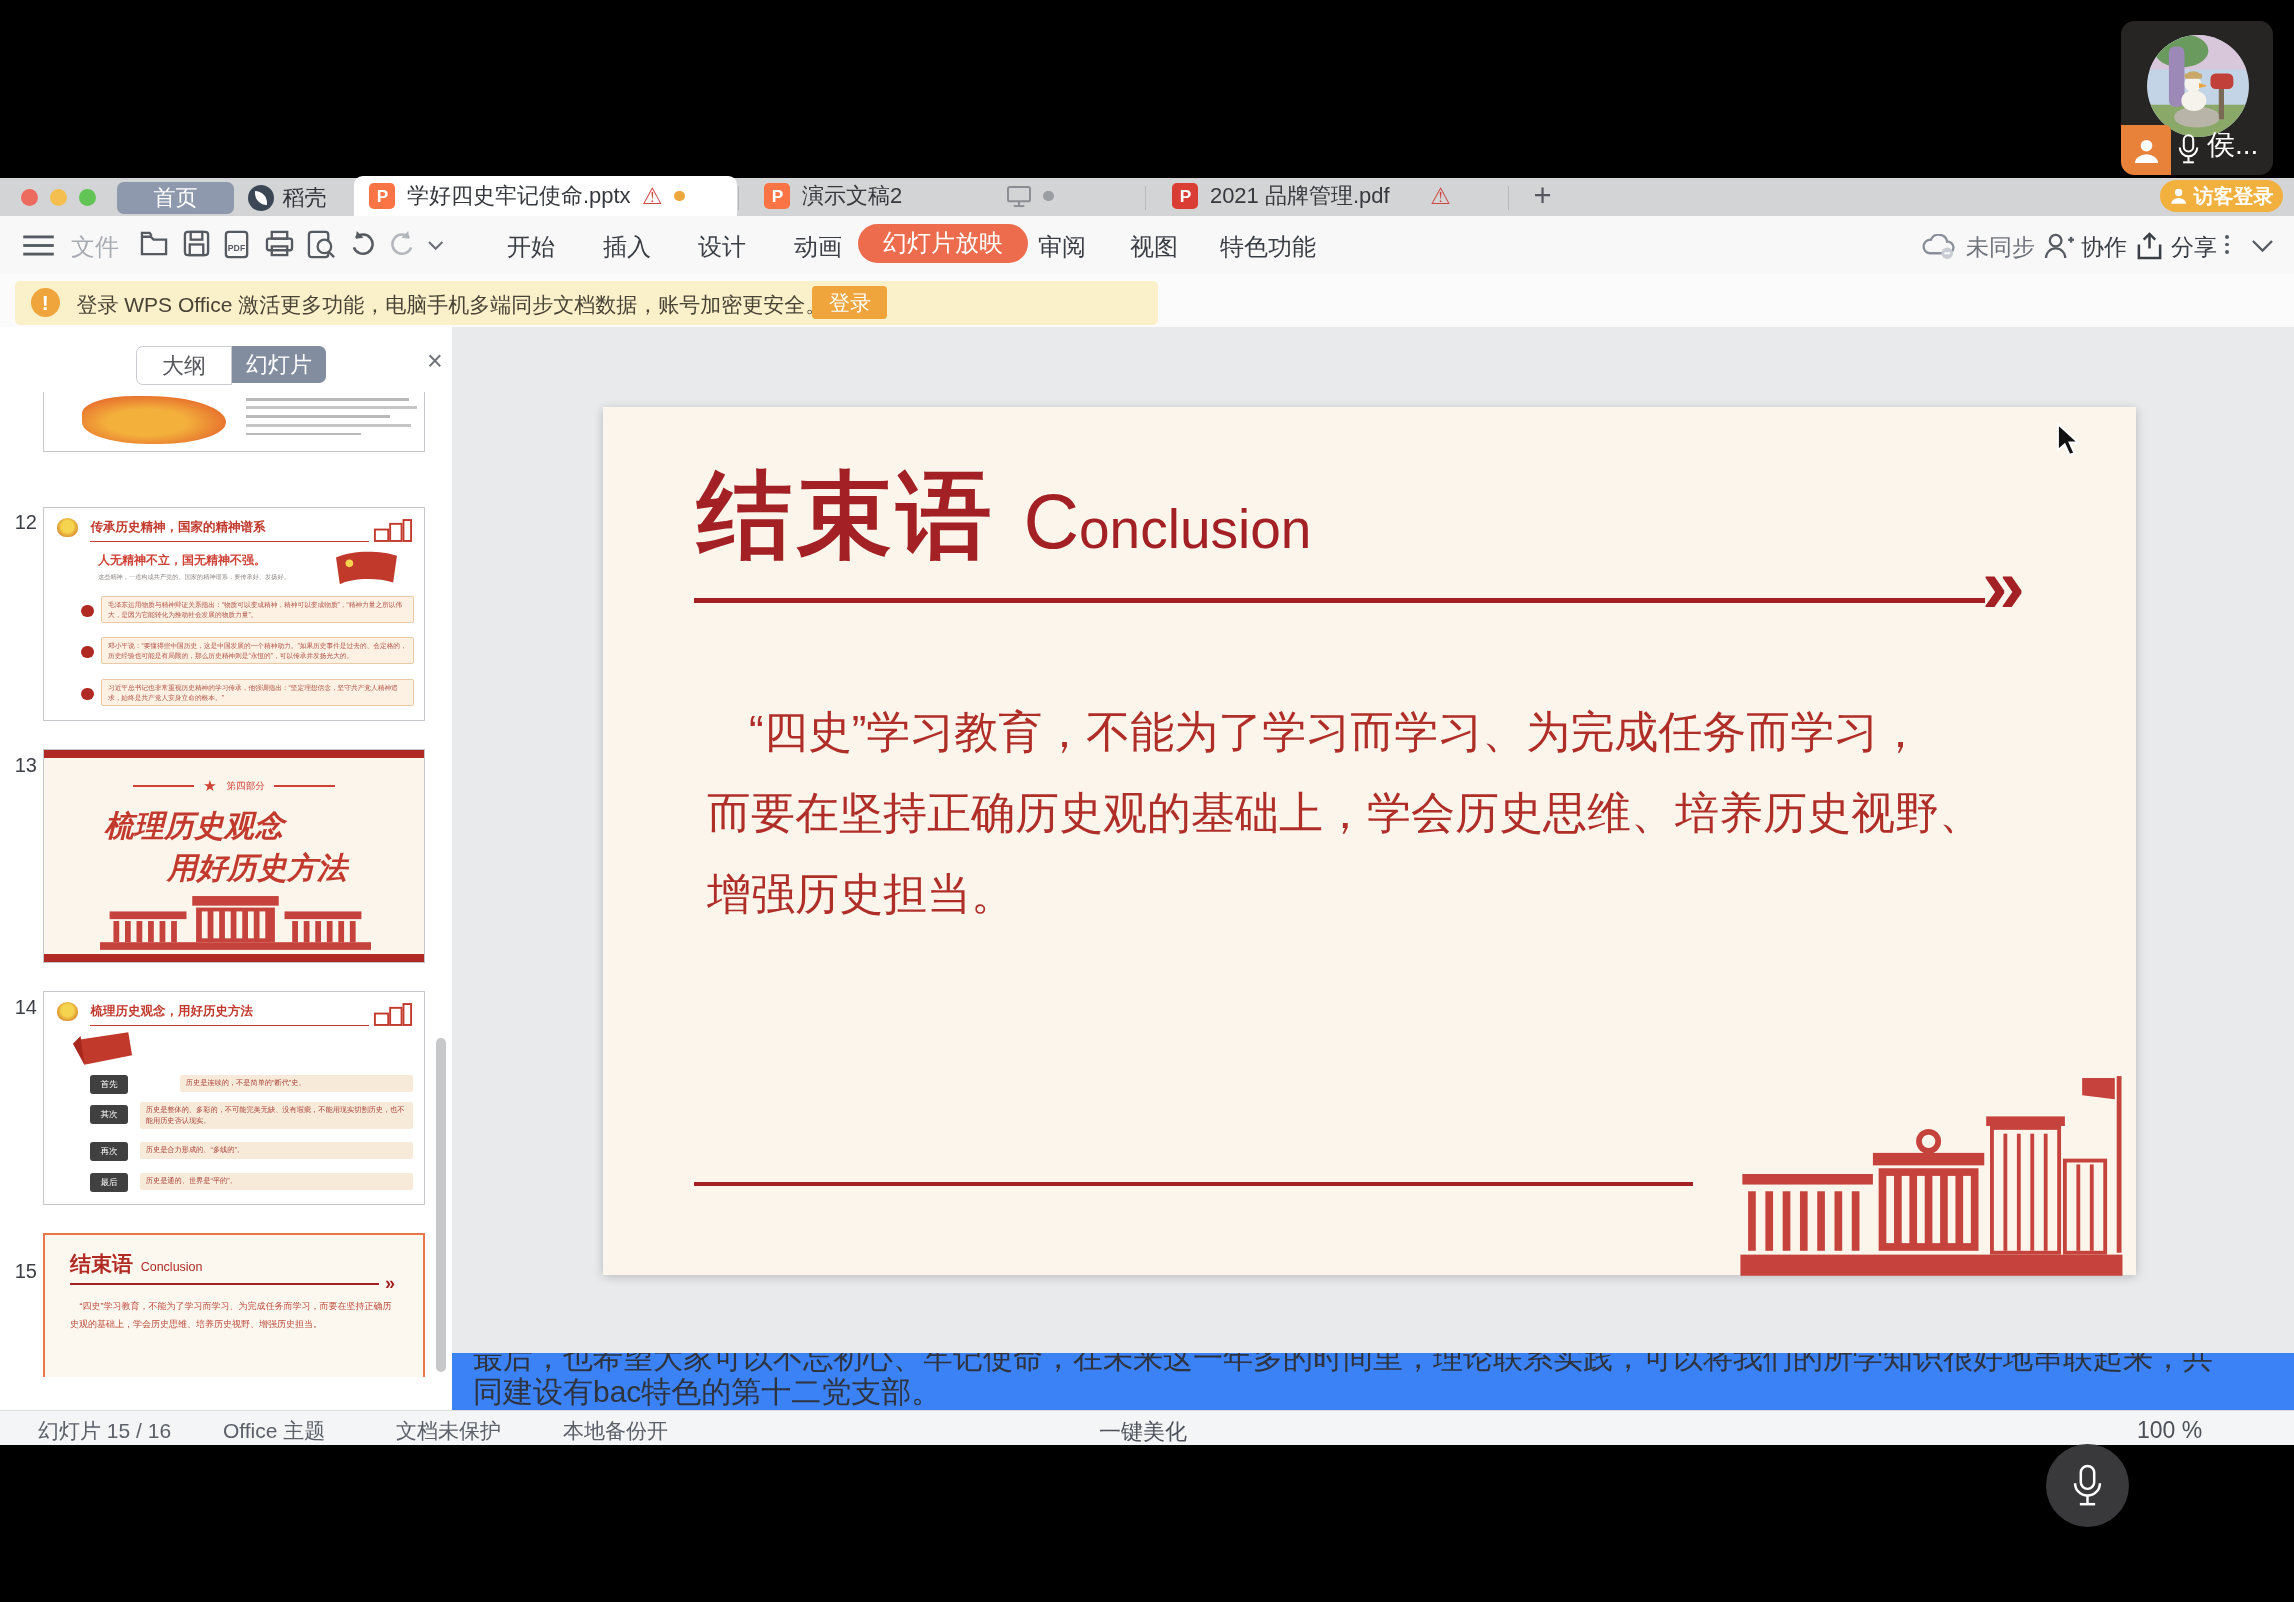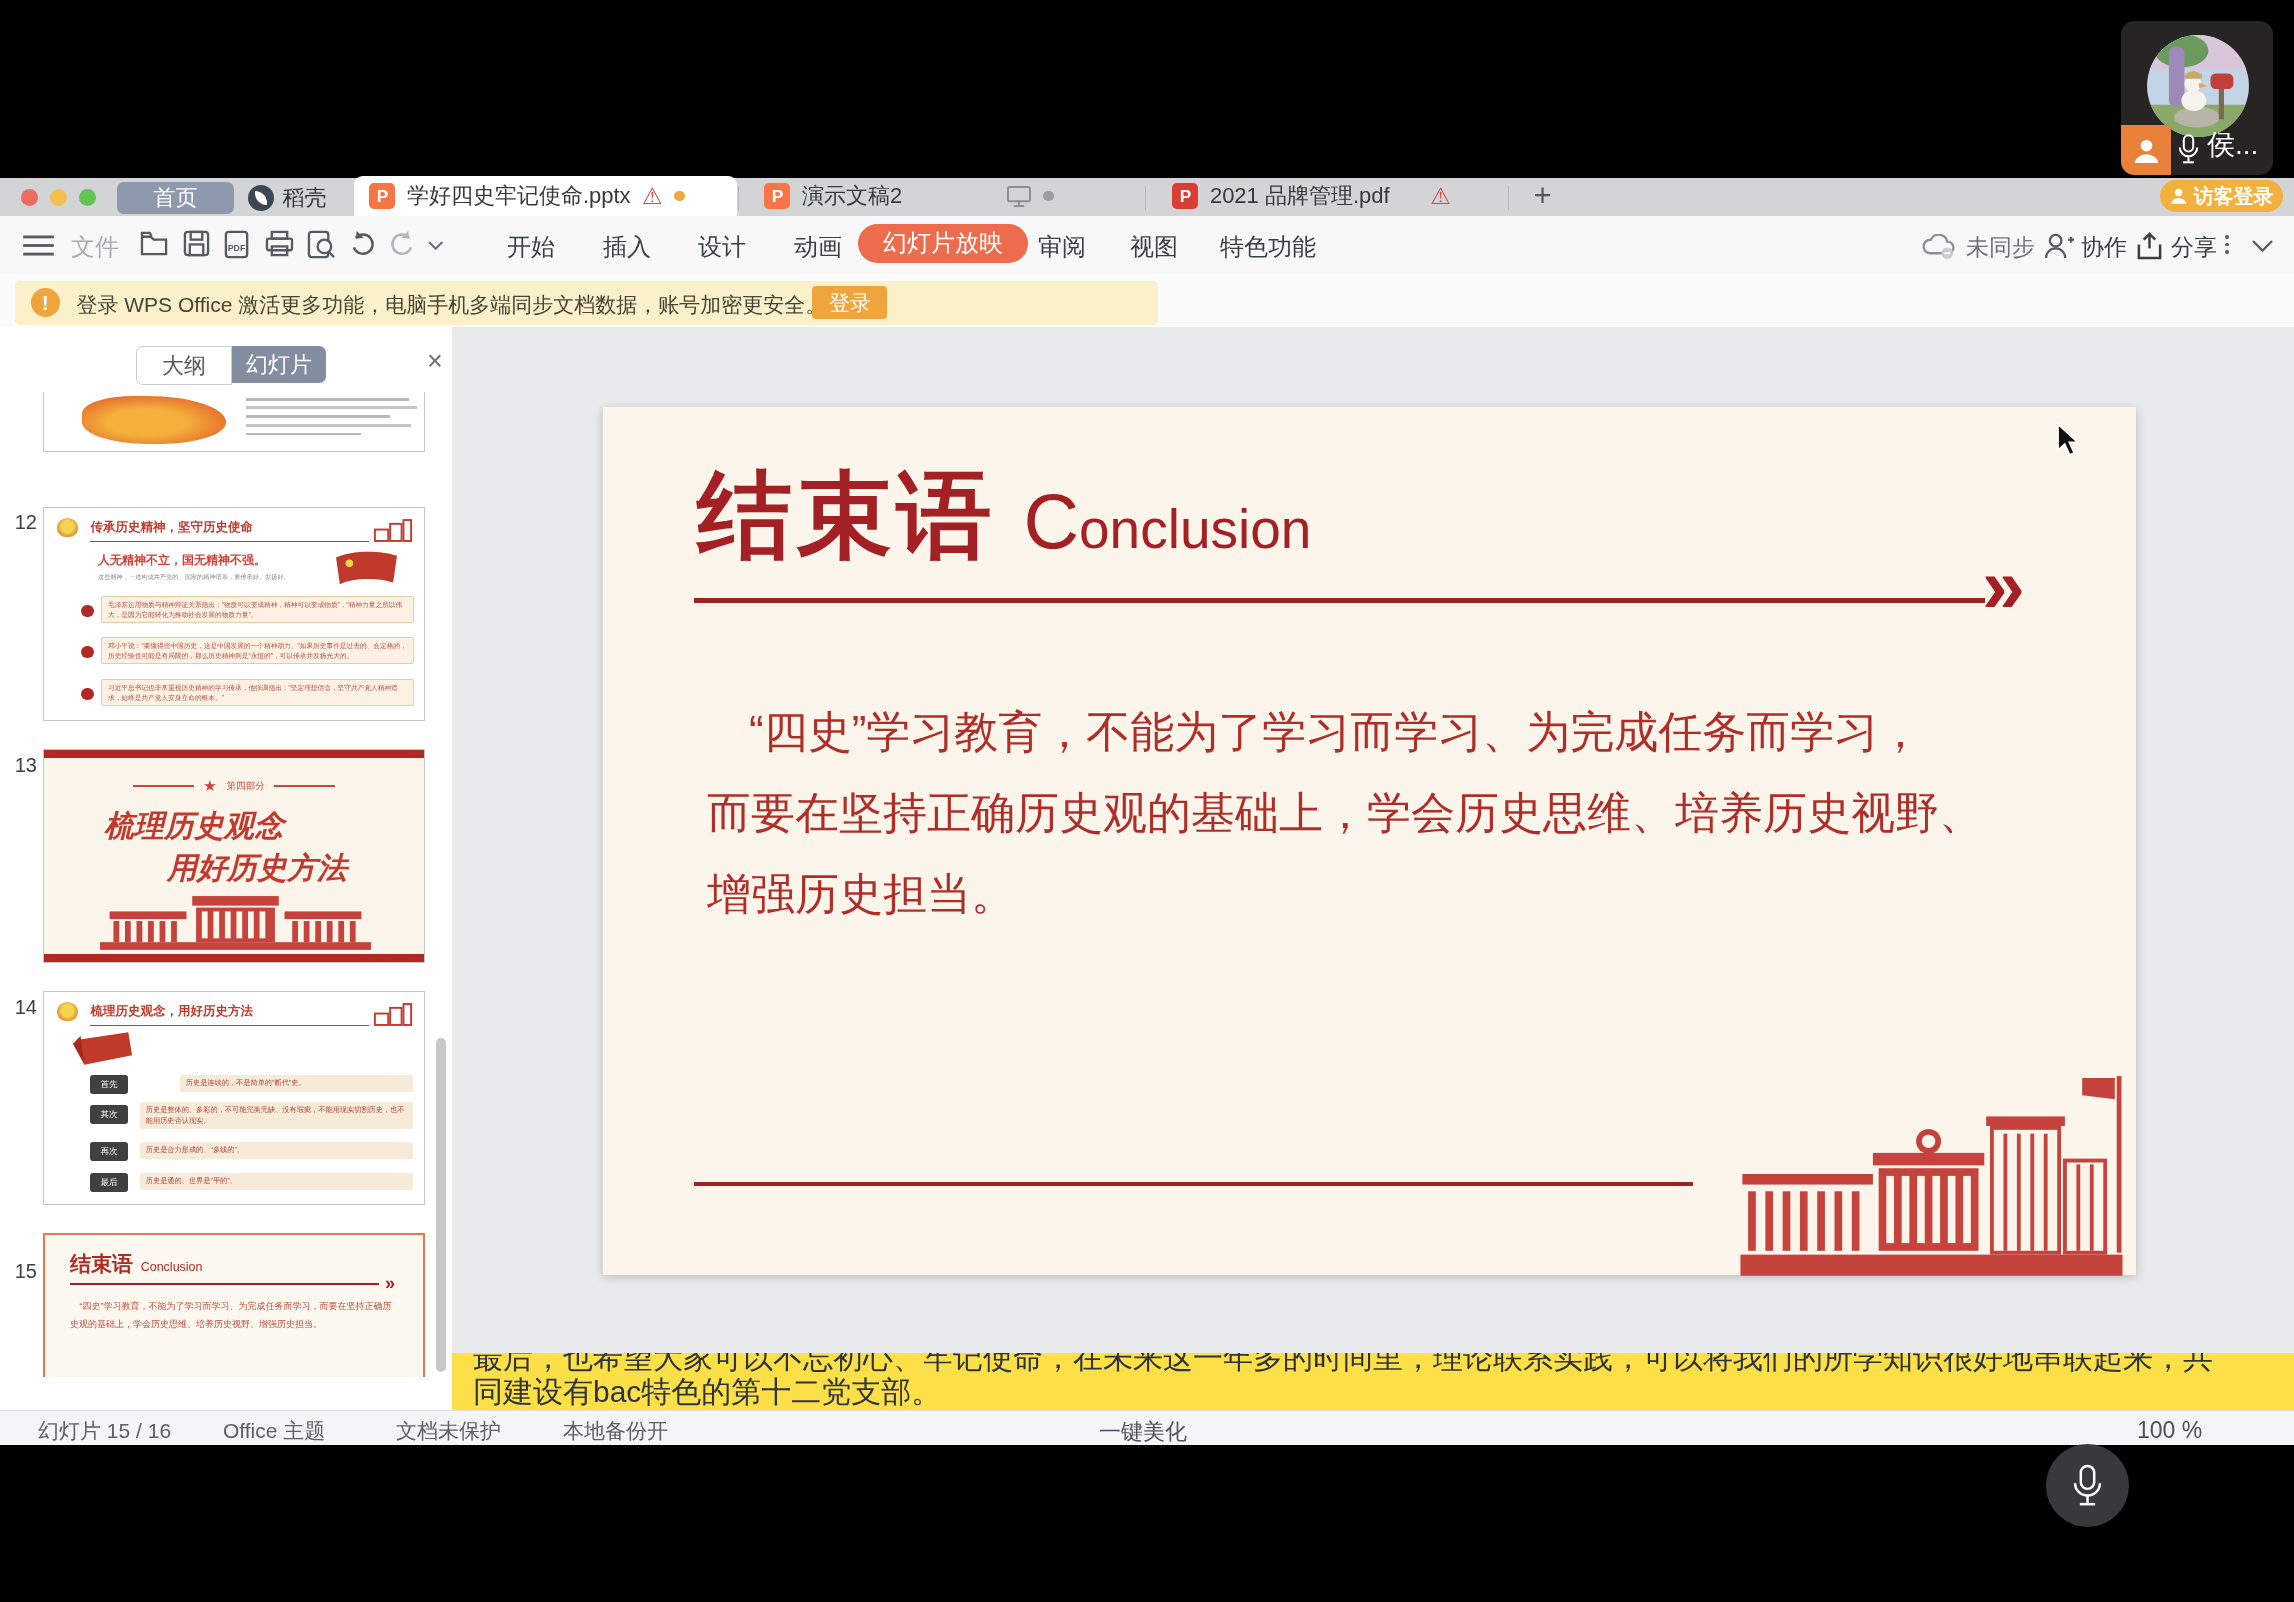--- a/index.html
+++ b/index.html
@@ -70,21 +70,21 @@
   .stitle .cn{font-size:95px;font-weight:bold;letter-spacing:4.8px;}
   .stitle .en-c{font-size:77px;}
   .stitle .en-r{font-size:55px;}
   .sunder{position:absolute;left:91px;top:191px;width:1291px;height:4.8px;background:#a32024;}
   .schev{position:absolute;left:1379px;top:140px;font-size:77px;font-weight:bold;color:#a32024;line-height:1;}
   .sbody{position:absolute;left:104px;top:284px;width:1380px;font-size:44px;line-height:81px;color:#b02e28;}
   .sbody .ind{padding-left:42px;display:block;}
   .sthin{position:absolute;left:91px;top:775px;width:999px;height:3.8px;background:#a32024;}
 
   
-  .substrip{position:absolute;left:452px;top:1353px;width:1843px;height:58px;background:#fde047;overflow:hidden;}
+  .substrip{position:absolute;left:452px;top:1353px;width:1843px;height:58px;background:#3b82f6;overflow:hidden;}
   .subline{position:absolute;left:21px;white-space:nowrap;font-size:30px;color:#2e333e;}
   .sidecover{position:absolute;left:0;top:1377px;width:452px;height:34px;background:#fff;}
   .statusbar{position:absolute;left:0;top:1410px;width:2294px;height:35px;background:#f4f5f6;border-top:1px solid #dcdddf;box-sizing:border-box;}
   .st{position:absolute;top:5.8px;font-size:21px;color:#5b6069;white-space:nowrap;}
   .footer{position:absolute;left:0;top:1445px;width:2294px;height:158px;background:#000;}
   .micbtn{position:absolute;left:2046px;top:1444px;width:83px;height:83px;border-radius:50%;background:#39393b;
           display:flex;align-items:center;justify-content:center;}
 
   
   .tile{position:absolute;left:2121px;top:21px;width:152px;height:154px;border-radius:13.4px;background:rgba(42,40,39,.93);}
@@ -252,21 +252,21 @@
         <div style="height:2.9px;background:#b9b9b9;margin-bottom:5.8px;width:144px;"></div>
         <div style="height:2.9px;background:#c6c6c6;margin-bottom:5.8px;width:165px;"></div>
         <div style="height:2.9px;background:#b9b9b9;width:115px;"></div>
       </div>
     </div>
 
     <span class="tnum" style="top:184px;">12</span>
     <div class="thumb" style="top:180px;">
       <div class="thead">
         <span class="emblem"></span>
-        <span class="ttitle">传承历史精神，坚守历史使命</span>
+        <span class="ttitle">传承历史精神，国家的精神谱系</span>
         <span class="tline"></span>
         <svg style="position:absolute;right:0;top:0;" width="40" height="25" viewBox="0 0 42 26">
           <g stroke="#c23a2e" stroke-width="2" fill="none">
             <rect x="2" y="12" width="14" height="12"></rect>
               <rect x="18" y="6" width="12" height="18"></rect>
               <rect x="32" y="2" width="8" height="22"></rect>
           </g>
         </svg>
       </div>
       <div style="position:absolute;left:54px;top:44px;font-size:12px;font-weight:bold;color:#cf4236;">人无精神不立，国无精神不强。</div>

